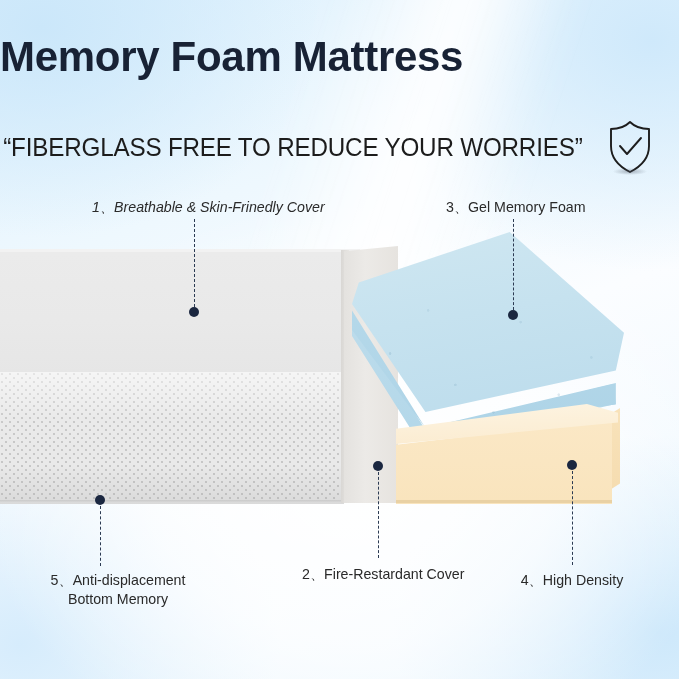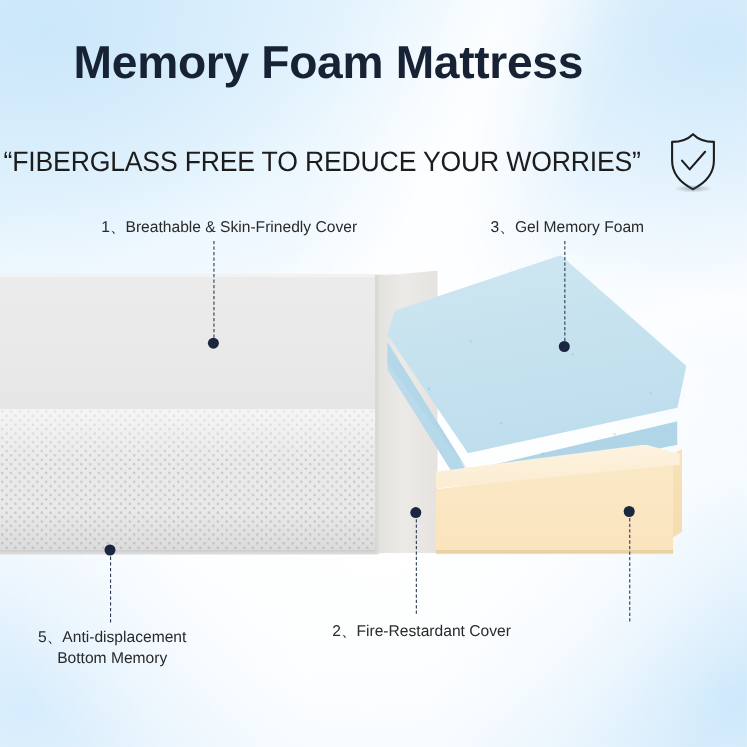--- a/index.html
+++ b/index.html
@@ -37,21 +37,20 @@
     filter: blur(16px);
     pointer-events: none;
   }
 
   
   .title {
     position: absolute;
     left: 0;
     top: 33px;
     width: 597px;
-    text-align: center;
     font-size: 42px;
     font-weight: bold;
     letter-spacing: -0.3px;
     color: #182235;
     white-space: nowrap;
   }
   .subtitle-row {
     position: absolute;
     left: 0;
     top: 118px;
@@ -301,37 +300,38 @@
     <div class="gel-front"></div>
     <div class="gel-top"></div>
     <div class="gel-speckle"></div>
 
     <div class="foam-right"></div>
     <div class="foam-front"></div>
     <div class="foam-top"></div>
     <div class="foam-base-line"></div>
   </div>
 
-  <div class="callout" style="left:92px; top:198px;">1、Breathable &amp; Skin-Frinedly Cover</div>
+  <div class="callout" style="left:92px; top:198px;font-style:italic;">1、Breathable &amp; Skin-Frinedly Cover</div>
   <div class="leader" style="left:194px; top:219px; height:88px;"></div>
   <div class="dot" style="left:194px; top:312px;"></div>
 
   <div class="callout" style="left:446px; top:198px;">3、Gel Memory Foam</div>
   <div class="leader" style="left:513px; top:219px; height:91px;"></div>
   <div class="dot" style="left:513px; top:315px;"></div>
 
   <div class="dot" style="left:378px; top:466px;"></div>
   <div class="leader" style="left:378px; top:472px; height:86px;"></div>
   <div class="callout" style="left:302px; top:565px;">2、Fire-Restardant Cover</div>
 
   <div class="dot" style="left:572px; top:465px;"></div>
   <div class="leader" style="left:572px; top:471px; height:94px;"></div>
   <div class="callout center" style="left:472px; top:571px; width:200px;">
+    <div>4、High Density</div>
   </div>
 
   <div class="dot" style="left:100px; top:500px;"></div>
   <div class="leader" style="left:100px; top:506px; height:60px;"></div>
-  <div class="callout center" style="left:4px; top:571px; width:196px;">
+  <div class="callout center" style="left:20px; top:571px; width:196px;">
     <div>5、Anti-displacement</div>
     <div>Bottom Memory</div>
   </div>
 
 </div>
 
 </body></html>

